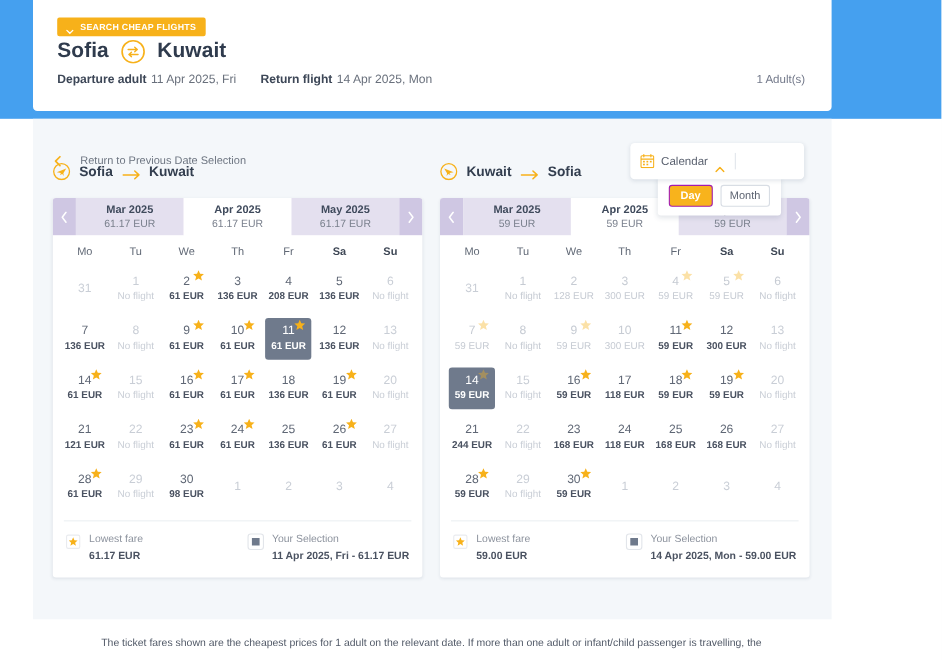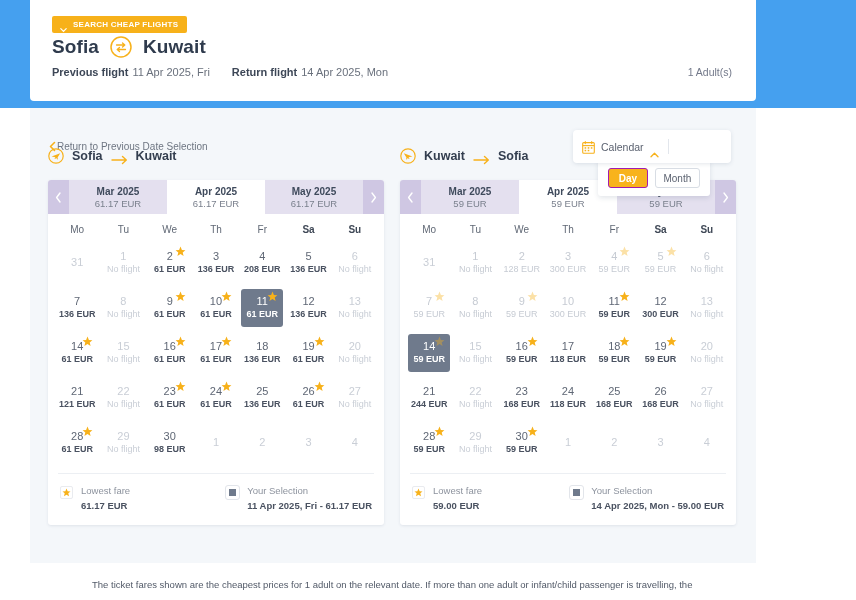--- a/index.html
+++ b/index.html
@@ -51,21 +51,21 @@
     font-size: 10.5px; color: #73798a;
   }
 
   
   .main-panel {
     position: absolute; left: 30px; top: 108px; width: 726px; height: 455px;
     background: #f4f7fa;
   }
   .back-link {
     position: absolute; left: 18px; top: 33px;
-    display: flex; align-items: flex-start; gap: 0;
+    display: flex; align-items: flex-start; gap: 16px;
     font-size: 10px; color: #6e7682; cursor: pointer;
   }
   .back-chev { display:block; width: 9px; height: 11px; }
 
   
   .view-switch {
     position: absolute; right: 25px; top: 22px;
     width: 158px; height: 33px; background:#fff; border-radius: 4px;
     box-shadow: 0 1px 4px rgba(40,60,90,.13);
     display: flex; align-items: center; z-index: 6; text-align: center;
@@ -215,21 +215,21 @@
           <circle cx="11" cy="11" r="10" fill="none" stroke="#f7b11a" stroke-width="1.5"></circle>
           <path d="M6.5 9 H14.5 M12.5 7 L14.8 9 L12.5 11" stroke="#f7b11a" stroke-width="1.3" fill="none" stroke-linecap="round" stroke-linejoin="round"></path>
           <path d="M15.5 13.5 H7.5 M9.5 11.5 L7.2 13.5 L9.5 15.5" stroke="#f7b11a" stroke-width="1.3" fill="none" stroke-linecap="round" stroke-linejoin="round"></path>
         </svg>
       </span>
       <span class="city">Kuwait</span>
     </div>
 
     <div class="sub-row">
       <span>
-        <span class="sub-strong">Previous flight</span><span class="sub-val">11 Apr 2025, Fri</span>
+        <span class="sub-strong">Departure adult</span><span class="sub-val">11 Apr 2025, Fri</span>
       </span>
       <span>
         <span class="sub-strong">Return flight</span><span class="sub-val">14 Apr 2025, Mon</span>
       </span>
     </div>
 
     <div class="pax">1 Adult(s)</div>
   </div>
 
   <div class="main-panel">

